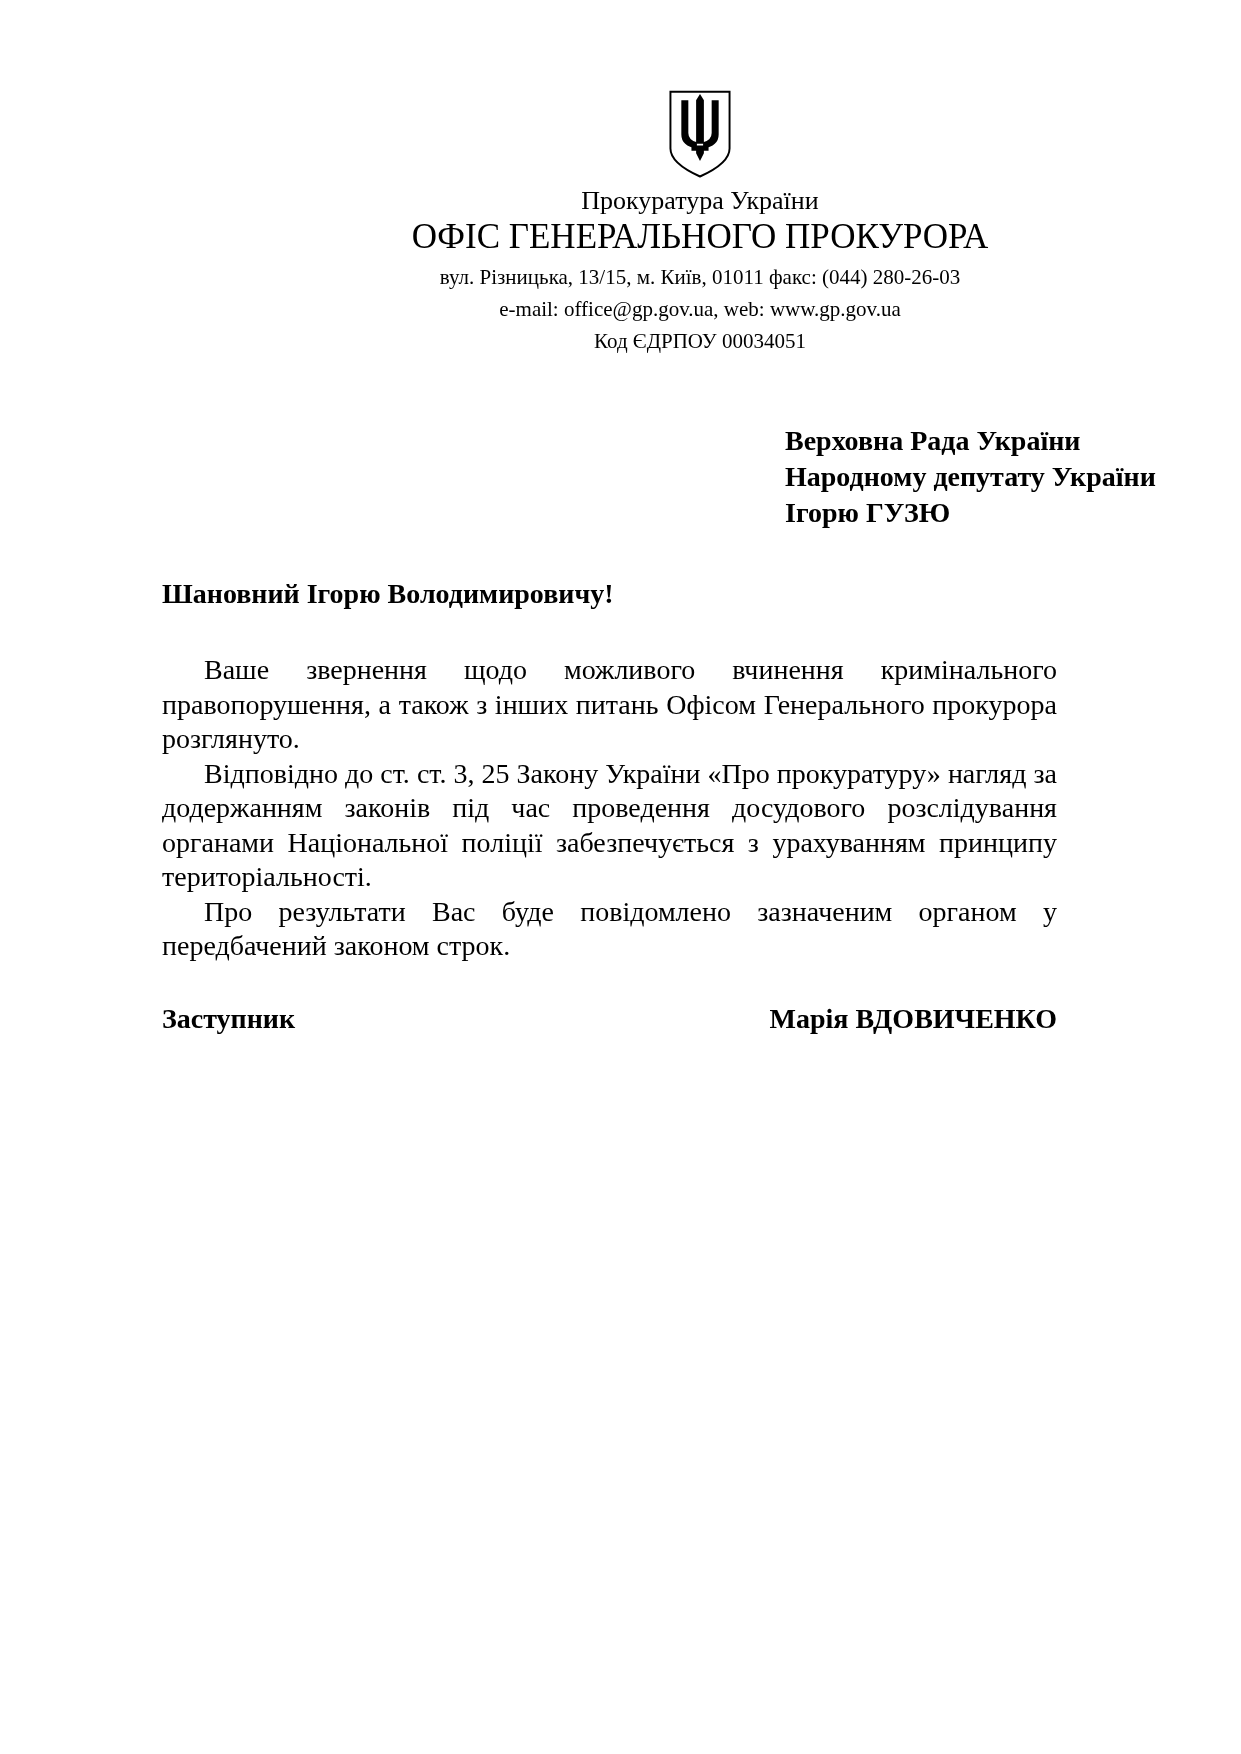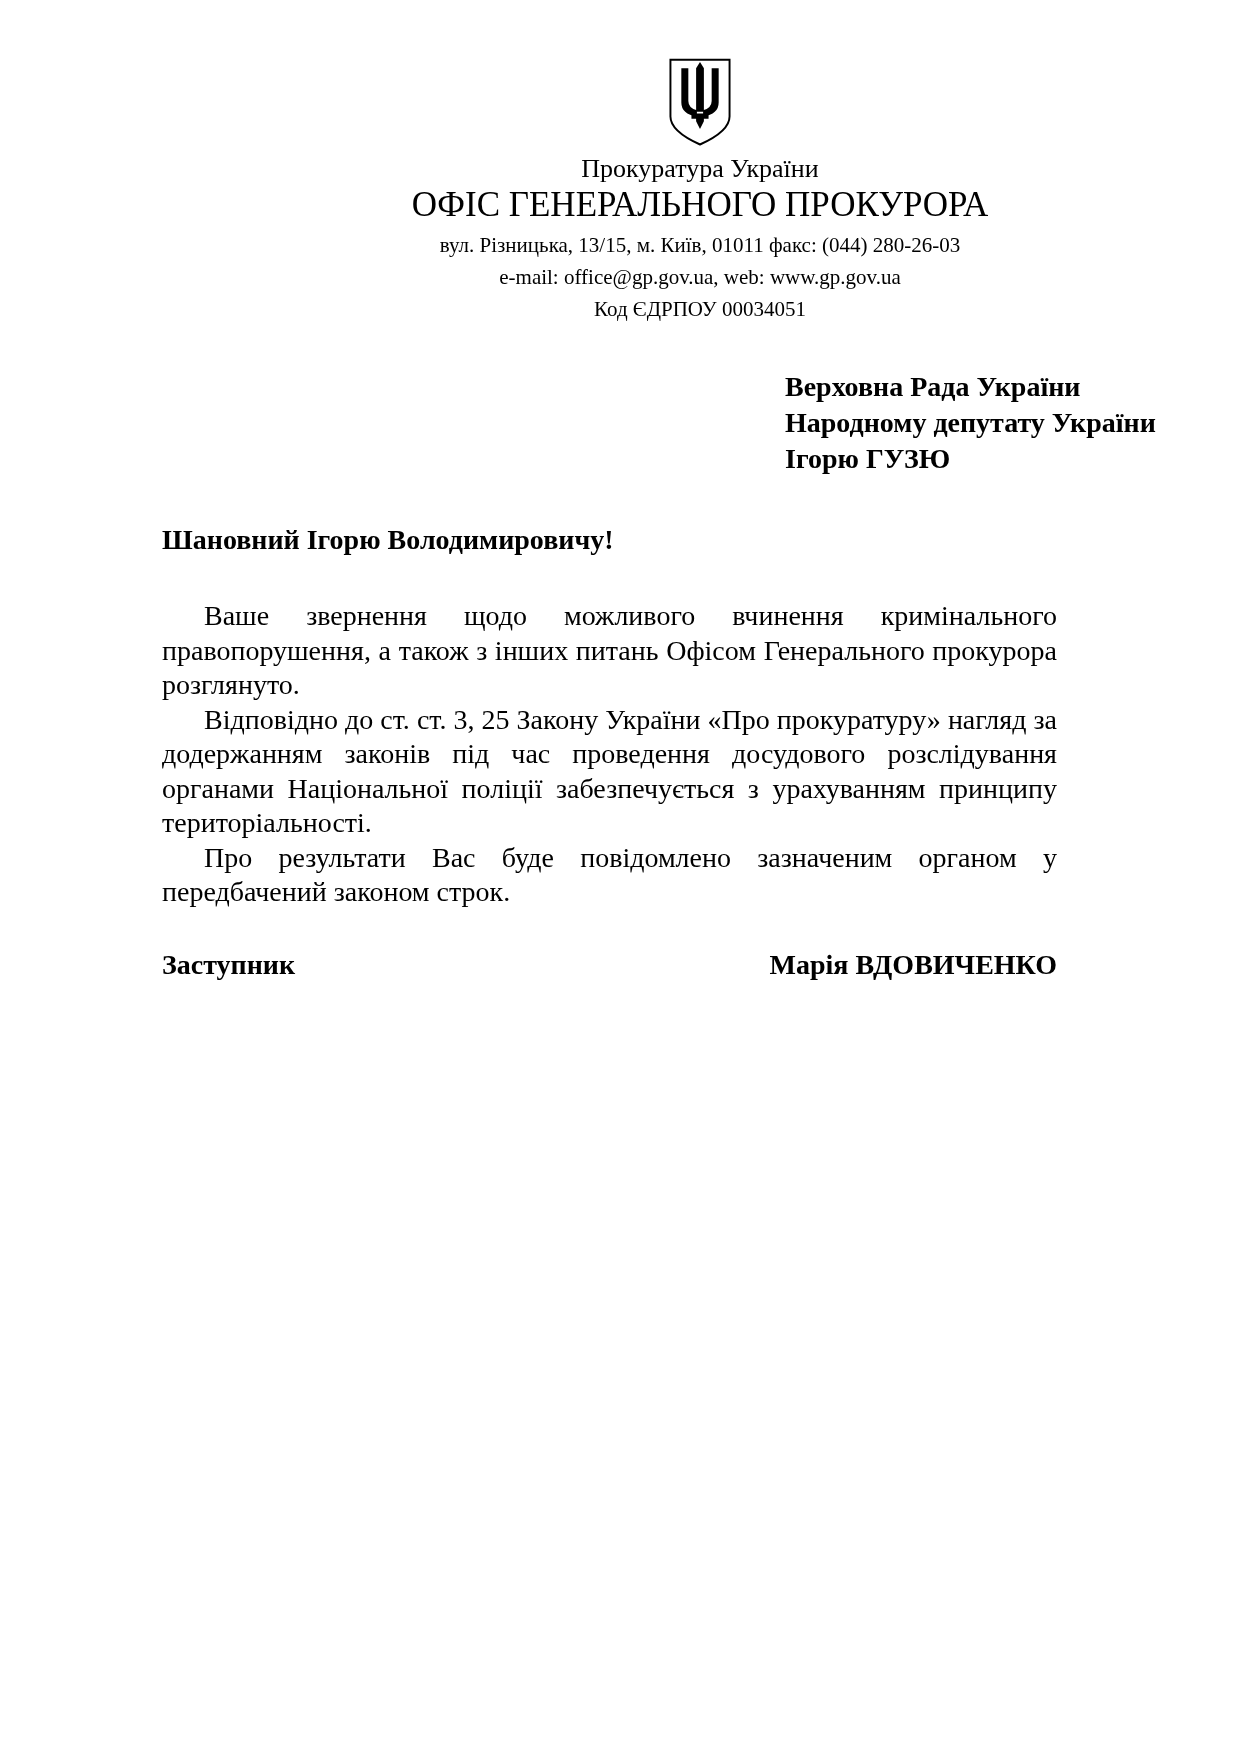--- a/index.html
+++ b/index.html
@@ -5,21 +5,21 @@
   html, body { margin: 0; padding: 0; background: #ffffff; }
   .page {
     position: relative;
     width: 1241px;
     height: 1754px;
     background: #ffffff;
     color: #000000;
     font-family: "Liberation Serif", "DejaVu Serif", serif;
     overflow: hidden;
     box-sizing: border-box;
-    padding-top: 54px;
+    padding-top: 86px;
   }
   
   .letterhead {
     width: 640px;
     margin-left: 380px;
     text-align: center;
   }
   .emblem-wrap { line-height: 0; }
   .emblem { width: 70px; height: 97px; }
   .org-small { font-size: 26px; line-height: 32px; margin-top: 2px; }
@@ -31,21 +31,21 @@
     justify-content: space-between;
     align-items: flex-end;
     margin: 92px 184px 0 228px;
     font-size: 22px;
     line-height: 26px;
   }
   .ref-left { white-space: nowrap; }
   .ref-right { white-space: nowrap; }
   
   .recipient {
-    margin: 48px 0 0 785px;
+    margin: 70px 0 0 785px;
     font-weight: bold;
     font-size: 28px;
     line-height: 36px;
   }
   
   .salutation {
     margin: 46px 98px 0 162px;
     text-align: left;
     font-weight: bold;
     font-size: 28px;

